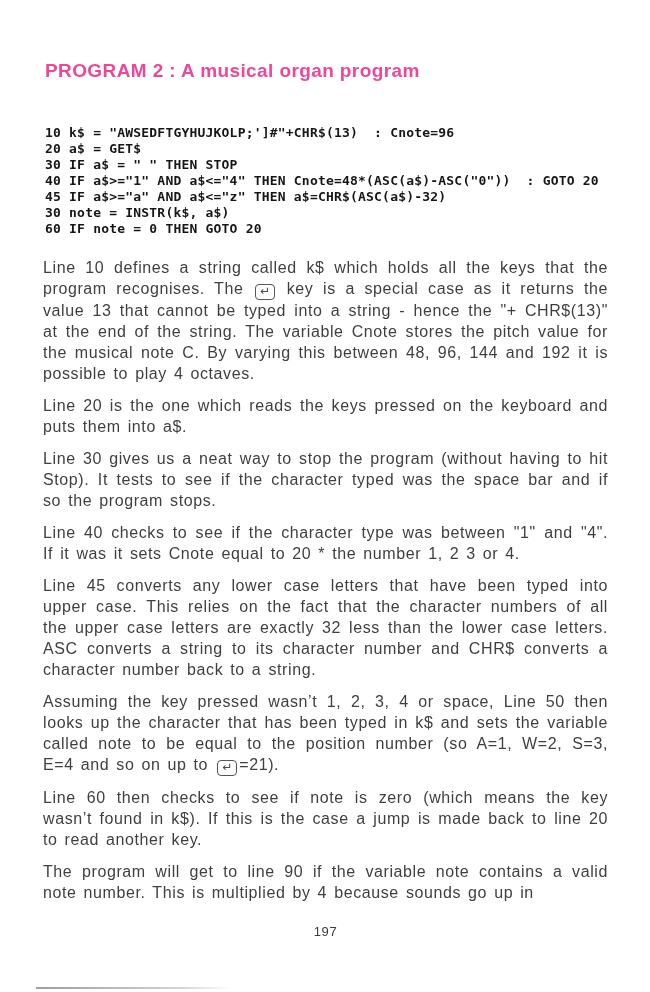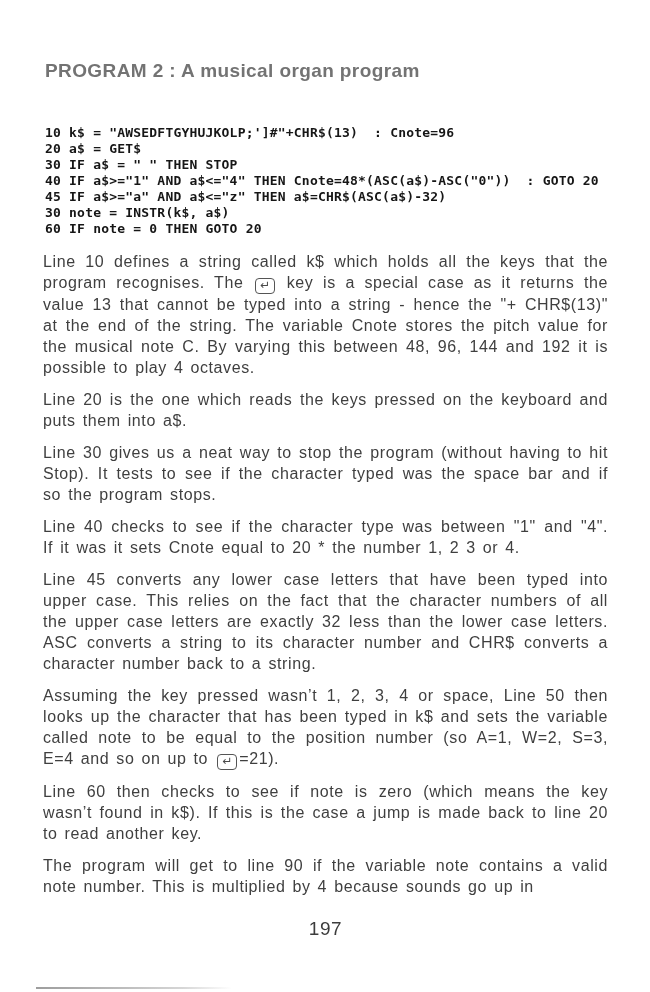--- a/index.html
+++ b/index.html
@@ -17,35 +17,35 @@
     position: absolute;
     left: 43px;
     top: 60px;
     width: 565px;
   }
   .title {
     margin-left: 2px;
     font-size: 19px;
     font-weight: 700;
     letter-spacing: 0.4px;
-    color: #737373;
+    color: #ec4899;
     font-family: "Liberation Sans", sans-serif;
   }
   .code-block {
     margin: 43px 0 0 2px;
     font-family: "DejaVu Sans Mono", monospace;
     font-weight: 700;
     font-size: 13px;
     line-height: 16px;
     letter-spacing: 0.2px;
     color: #161616;
   }
   .code-line { white-space: pre; }
   .body-text {
-    margin-top: 14px;
+    margin-top: 20px;
     font-size: 16px;
     line-height: 21px;
     letter-spacing: 0.6px;
     word-spacing: 2px;
     color: #3f3f3f;
   }
   .body-text p {
     margin-bottom: 11px;
     text-align: justify;
   }
@@ -60,21 +60,21 @@
     padding: 0 4px 1px 4px;
     margin: 0 2px;
     vertical-align: -1px;
     letter-spacing: 0;
     word-spacing: 0;
   }
   .key-glyph:empty { display: none; }
   .page-number {
     margin-top: 21px;
     text-align: center;
-    font-size: 19px;
+    font-size: 13px;
     letter-spacing: 0.6px;
     color: #3c3c3c;
   }
   .scan-edge-line {
     position: absolute;
     left: 36px;
     bottom: 3px;
     width: 196px;
     height: 2px;
     background: linear-gradient(to right, #9d9d9d, #bdbdbd 45%, #d6d6d6 75%, rgba(230,230,230,0));

